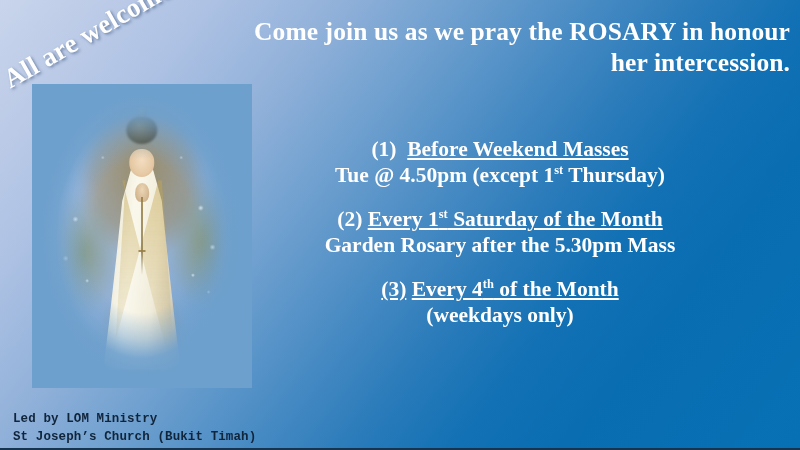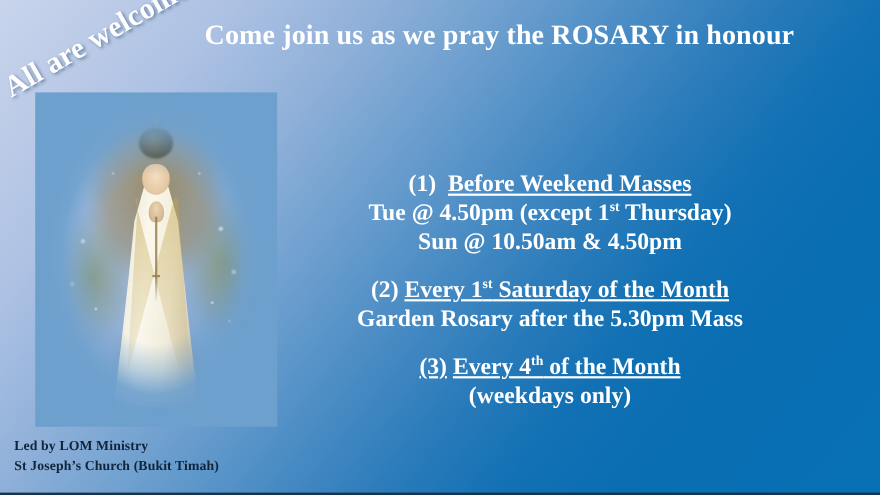--- a/index.html
+++ b/index.html
@@ -194,33 +194,33 @@
     white-space: nowrap;
     text-shadow: 1px 2px 3px rgba(40,70,110,0.55);
   }
 
   
   #headline {
     position: absolute;
     left: 186px;
     top: 16px;
     width: 604px;
-    text-align: left;
+    text-align: right;
     color: #ffffff;
     font-size: 25.5px;
     font-weight: bold;
     line-height: 31px;
     letter-spacing: 0.1px;
   }
 
   
   #schedule {
     position: absolute;
     left: 256px;
-    top: 154px;
+    top: 136px;
     width: 488px;
     text-align: center;
     color: #ffffff;
     font-size: 21.5px;
     font-weight: bold;
     line-height: 26px;
   }
   .sched-group { margin-bottom: 18px; }
   .sched-group:last-child { margin-bottom: 0; }
   .sched-heading .u { text-decoration: underline; text-underline-offset: 2px; }
@@ -228,23 +228,23 @@
   sup {
     font-size: 0.58em;
     vertical-align: super;
     line-height: 0;
   }
 
   
   #credit {
     position: absolute;
     left: 13px;
-    bottom: 16px;
+    bottom: 2px;
     color: #10243a;
-    font-family: Liberation Serif, serif;
+    font-family: Liberation Mono, monospace;
     font-weight: bold;
     font-size: 12.5px;
     line-height: 18px;
     letter-spacing: 0.1px;
   }
 </style>
 </head>
 <body>
 
 <div id="slide">
@@ -260,28 +260,28 @@
     <div class="rosary-strand"></div>
     <div class="rosary-cross"></div>
     <div class="vignette-layer sparkles"></div>
     <div class="feather"></div>
   </div>
 
   <div id="welcome-banner">All are welcome!</div>
 
   <div id="headline">
     <div>Come join us as we pray the ROSARY in honour</div>
+    <div>her intercession.</div>
   </div>
 
   <div id="schedule">
 
     <div class="sched-group">
       <div class="sched-heading sched-line"><span>(1)</span>&nbsp; <span class="u">Before Weekend Masses</span></div>
       <div class="sched-line"><span>Tue @ 4.50pm (except 1</span><sup>st</sup><span> Thursday)</span></div>
-      <div class="sched-line">Sun @ 10.50am &amp; 4.50pm</div>
     </div>
 
     <div class="sched-group">
       <div class="sched-heading sched-line"><span>(2)</span> <span class="u"><span>Every 1</span><sup>st</sup><span> Saturday of the Month</span></span></div>
       <div class="sched-line">Garden Rosary after the 5.30pm Mass</div>
     </div>
 
     <div class="sched-group">
       <div class="sched-heading sched-line"><span class="u">(3)</span> <span class="u"><span>Every 4</span><sup>th</sup><span> of the Month</span></span></div>
       <div class="sched-line">(weekdays only)</div>

